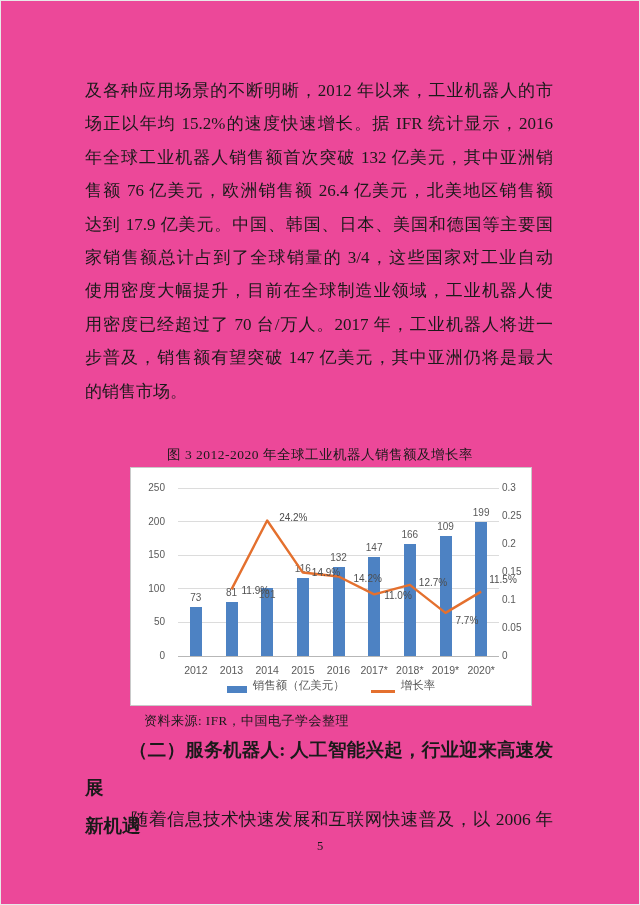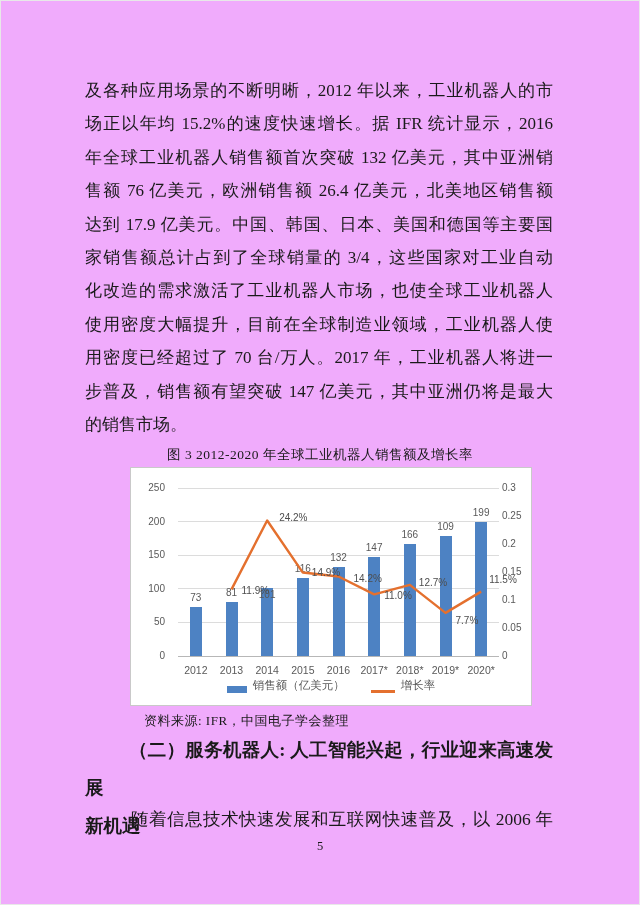--- a/index.html
+++ b/index.html
@@ -1,16 +1,16 @@
 <!DOCTYPE html>
 <html><head>
 <meta charset="utf-8">
 <style>
   html,body{margin:0;padding:0;background:#ffffff;}
-  .page{position:relative;width:640px;height:905px;background:#f0abfc;overflow:hidden;
+  .page{position:relative;width:640px;height:905px;background:#ec4899;overflow:hidden;
         font-family:"Liberation Serif","DejaVu Serif",serif;color:#1a1a1a;
         box-shadow:inset 0 0 0 1px #e8e8e8;}
   
   .body-text{position:absolute;left:85px;top:74px;width:468px;font-size:17px;line-height:33.4px;}
   .bline{text-align:justify;}
   .bline.j{text-align-last:justify;}
   .bline.last{text-align-last:left;}
   
   .fig-caption{position:absolute;left:0;top:446px;width:640px;text-align:center;
                font-size:13.5px;color:#1a1a1a;letter-spacing:.5px;}
@@ -53,21 +53,20 @@
 
 <div class="page">
 
   <div class="body-text">
     <div class="bline j">及各种应用场景的不断明晰，2012 年以来，工业机器人的市</div>
     <div class="bline j">场正以年均 15.2%的速度快速增长。据 IFR 统计显示，2016</div>
     <div class="bline j">年全球工业机器人销售额首次突破 132 亿美元，其中亚洲销</div>
     <div class="bline j">售额 76 亿美元，欧洲销售额 26.4 亿美元，北美地区销售额</div>
     <div class="bline j">达到 17.9 亿美元。中国、韩国、日本、美国和德国等主要国</div>
     <div class="bline j">家销售额总计占到了全球销量的 3/4，这些国家对工业自动</div>
-    <div class="bline j">化改造的需求激活了工业机器人市场，也使全球工业机器人</div>
     <div class="bline j">使用密度大幅提升，目前在全球制造业领域，工业机器人使</div>
     <div class="bline j">用密度已经超过了 70 台/万人。2017 年，工业机器人将进一</div>
     <div class="bline j">步普及，销售额有望突破 147 亿美元，其中亚洲仍将是最大</div>
     <div class="bline last">的销售市场。</div>
   </div>
 
   <div class="fig-caption">图 3  2012-2020 年全球工业机器人销售额及增长率</div>
 
   <div class="chart" id="chart">
       <div class="gridline" style="left: 47px; width: 321px; top: 19.5px;"></div>

